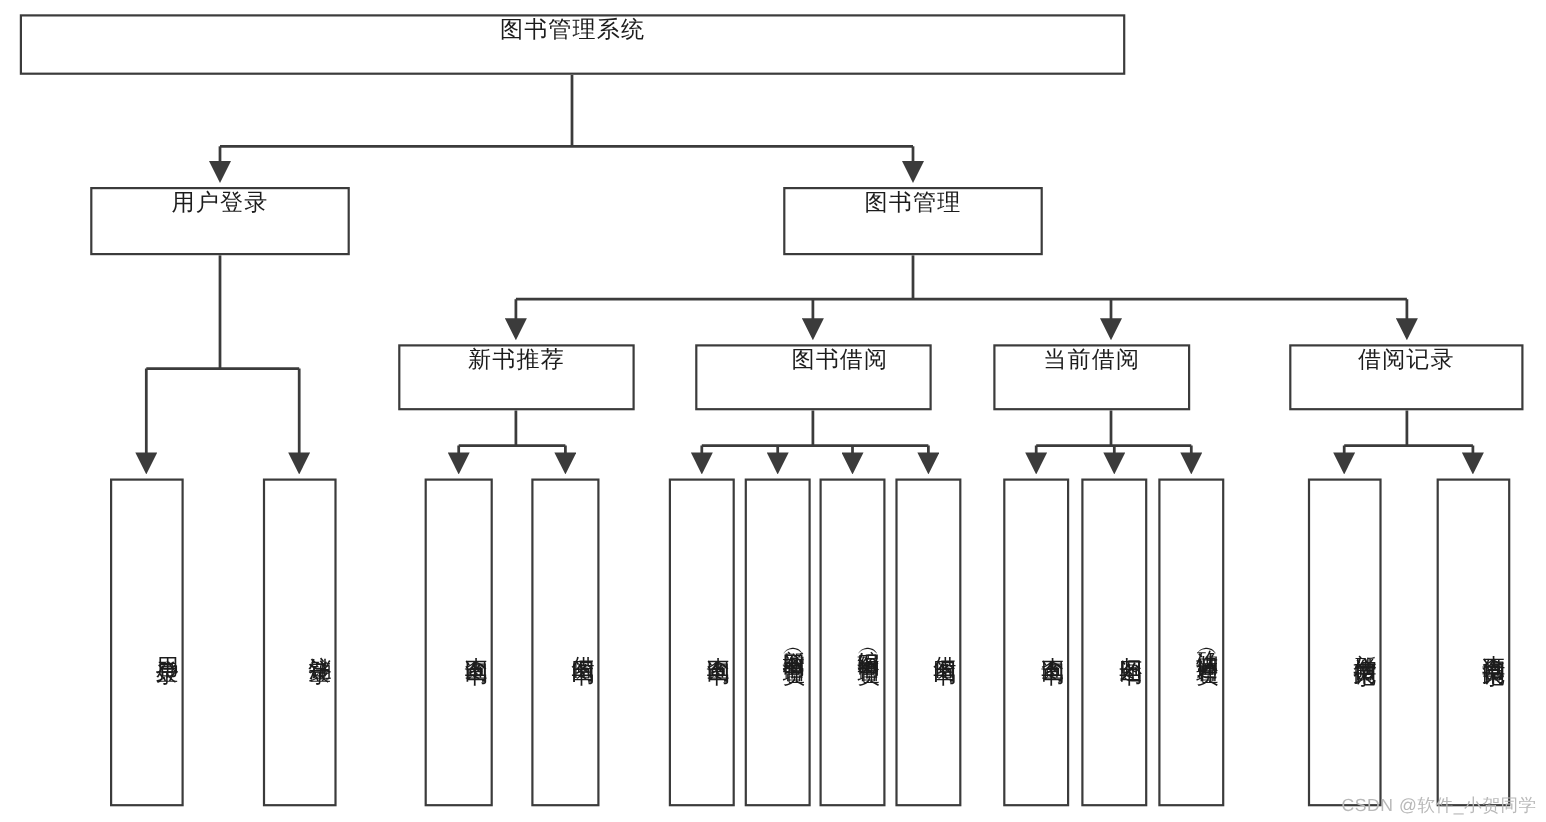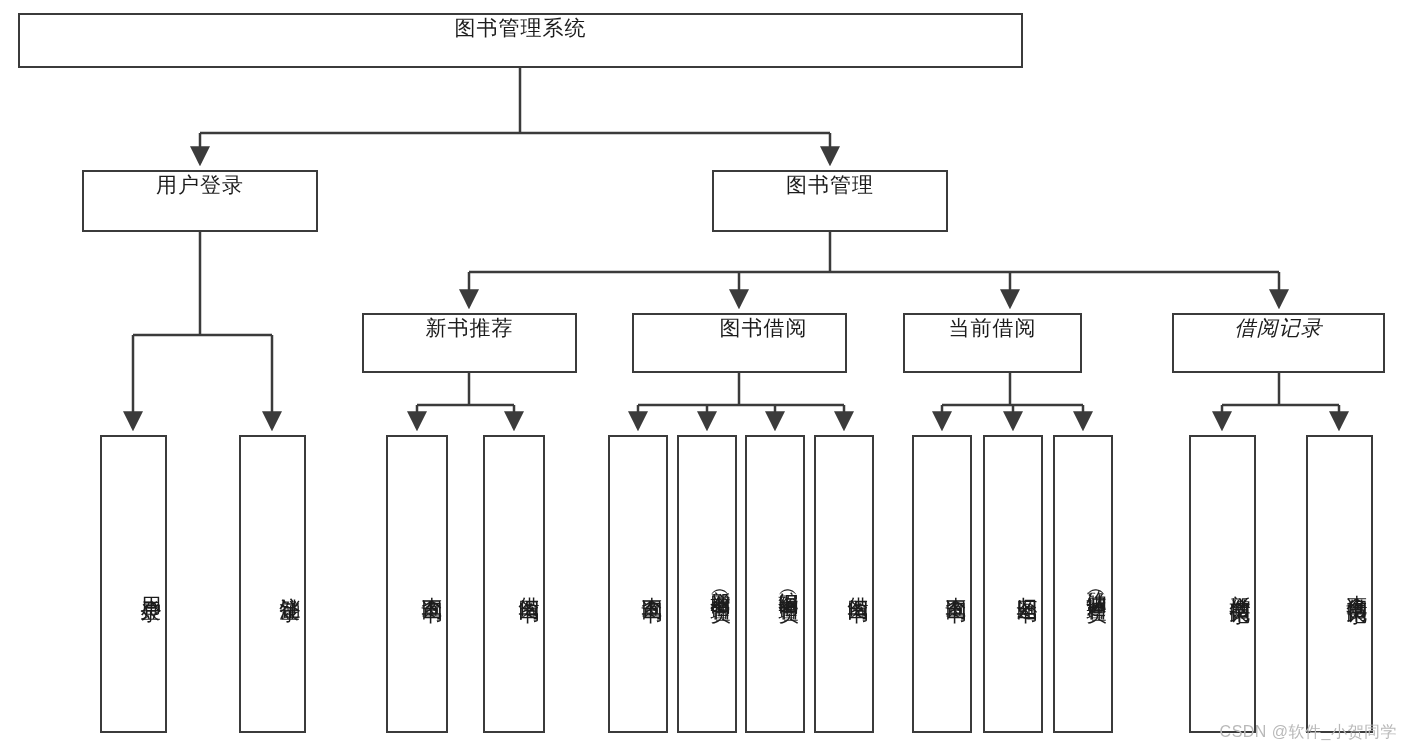--- a/index.html
+++ b/index.html
@@ -136,21 +136,21 @@
 
   <div class="node horiz" id="n-l3-0" style="left: 362px; top: 313px; width: 215px; height: 60px;">
     <span>新书推荐</span>
   </div>
   <div class="node horiz" id="n-l3-1" style="left: 632px; top: 313px; width: 215px; height: 60px; padding-left: 48px;">
     <span>图书借阅</span>
   </div>
   <div class="node horiz" id="n-l3-2" style="left: 903px; top: 313px; width: 179px; height: 60px;">
     <span>当前借阅</span>
   </div>
-  <div class="node horiz" id="n-l3-3" style="left: 1172px; top: 313px; width: 213px; height: 60px; font-style: italic;">
+  <div class="node horiz" id="n-l3-3" style="left: 1172px; top: 313px; width: 213px; height: 60px;">
     <span>借阅记录</span>
   </div>
 
   <div class="node vert" id="n-leaf-0" style="left: 100px; top: 435px; width: 67px; height: 298px;">
     <span>用户登录</span>
   </div>
   <div class="node vert" id="n-leaf-1" style="left: 239px; top: 435px; width: 67px; height: 298px;">
     <span>注销登录</span>
   </div>
   <div class="node vert" id="n-leaf-2" style="left: 386px; top: 435px; width: 62px; height: 298px;">

